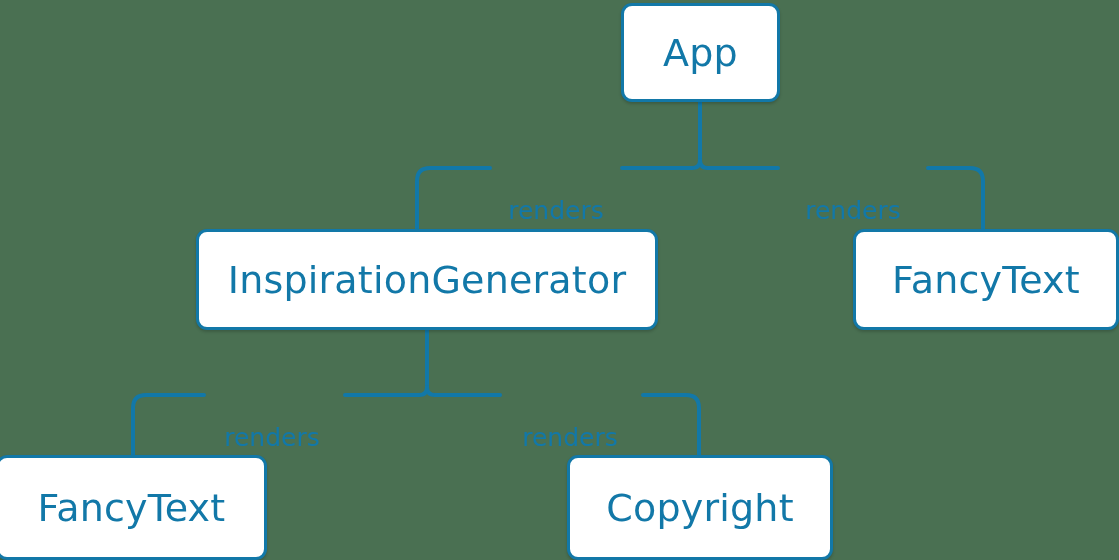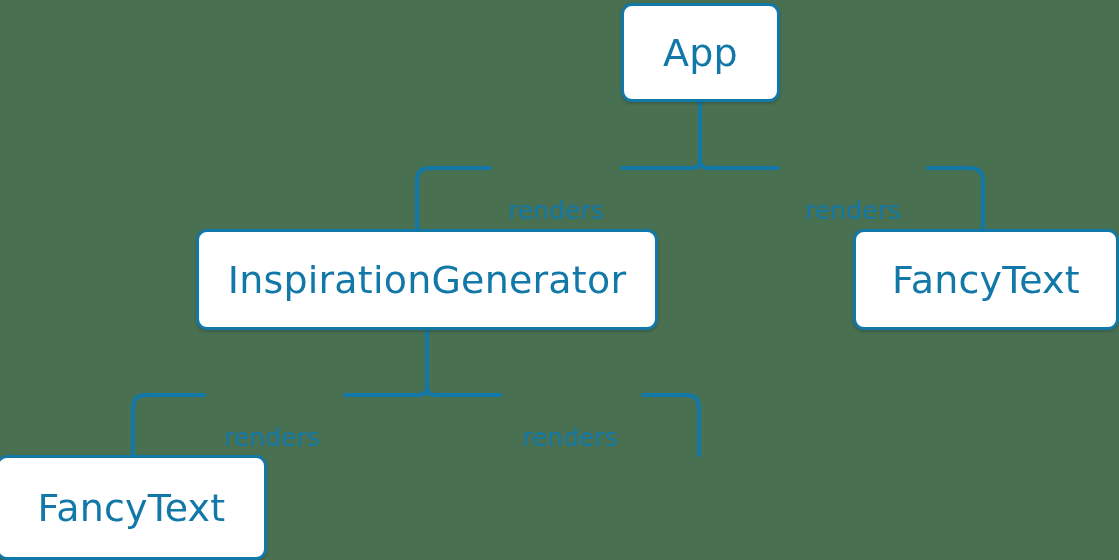--- a/index.html
+++ b/index.html
@@ -101,19 +101,22 @@
   </div>
 
   <div class="node node-fancy-r">
     <span class="node-label">FancyText</span>
   </div>
 
   <div class="node node-fancy-bl">
     <span class="node-label">FancyText</span>
   </div>
 
+  <div class="node node-copyright">
+    <span class="node-label">Copyright</span>
+  </div>
 
   <span class="edge-label lbl-r1">renders</span>
   <span class="edge-label lbl-r2">renders</span>
   <span class="edge-label lbl-r3">renders</span>
   <span class="edge-label lbl-r4">renders</span>
 
 </div>
 
 </body></html>

